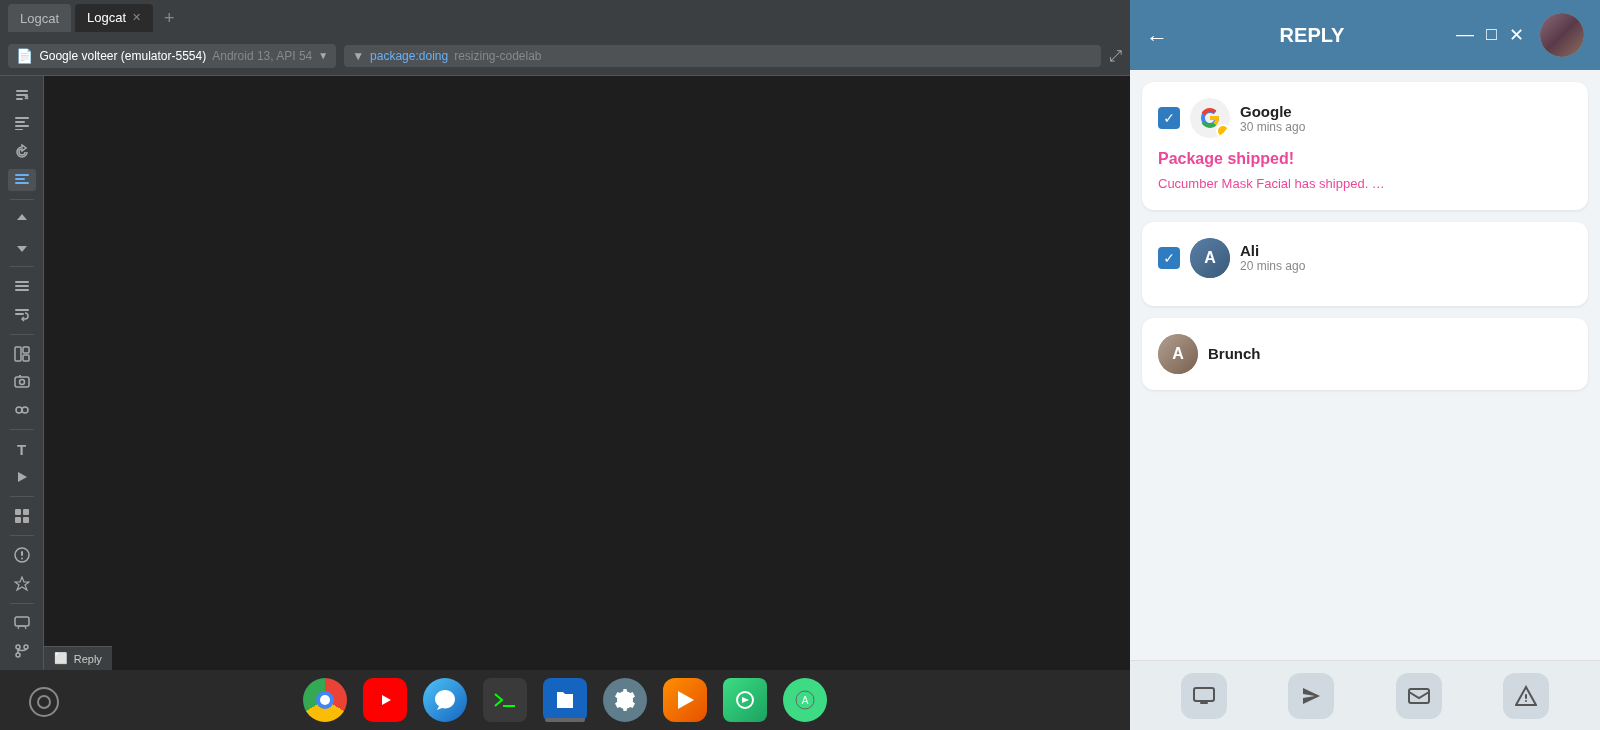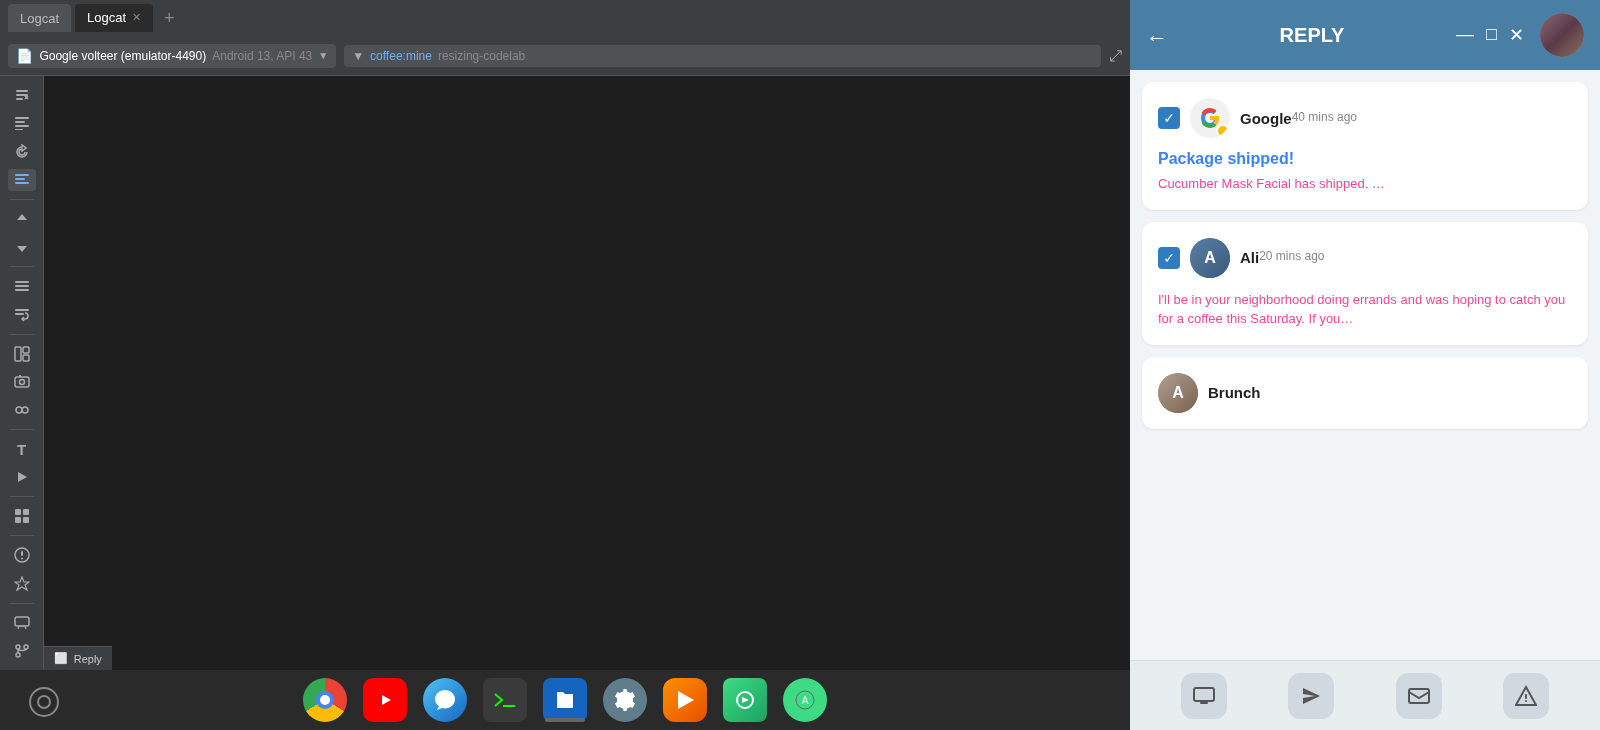--- a/index.html
+++ b/index.html
@@ -51,24 +51,24 @@
     .panel-ctrl-btn { color: #fff; font-size: 18px; cursor: pointer; }
     .panel-avatar { width: 44px; height: 44px; border-radius: 50%; overflow: hidden; background: #888; }
 
     
     .notif-list { flex: 1; overflow-y: auto; padding: 12px; display: flex; flex-direction: column; gap: 12px; }
     .notif-card { background: #fff; border-radius: 12px; padding: 16px; box-shadow: 0 1px 3px rgba(0,0,0,0.08); }
     .notif-card-header { display: flex; align-items: center; gap: 10px; margin-bottom: 12px; }
     .notif-checkbox { width: 22px; height: 22px; background: #2f7dc0; border-radius: 4px; display: flex; align-items: center; justify-content: center; }
     .notif-checkbox-check { color: #fff; font-size: 14px; }
     .notif-sender-avatar { width: 40px; height: 40px; border-radius: 50%; overflow: hidden; }
-    .notif-sender-info { display: flex; flex-direction: row; }
+    .notif-sender-info { display: flex; flex-direction: column; }
     .notif-sender-name { font-size: 15px; font-weight: 600; color: #222; }
     .notif-time { font-size: 12px; color: #888; }
-    .notif-title { font-size: 16px; font-weight: 600; color: #3b82f6; margin-bottom: 6px; }
+    .notif-title { font-size: 16px; font-weight: 600; color: #ec4899; margin-bottom: 6px; }
     .notif-body { font-size: 13px; color: #ec4899; line-height: 1.5; }
 
     
     .ali-avatar { width: 40px; height: 40px; border-radius: 50%; background: linear-gradient(135deg, #5b7fa6 0%, #3a5a7a 100%); display: flex; align-items: center; justify-content: center; font-size: 16px; color: #fff; overflow: hidden; }
 
     
     .allison-avatar { width: 40px; height: 40px; border-radius: 50%; background: linear-gradient(135deg, #b0a090 0%, #807060 100%); display: flex; align-items: center; justify-content: center; font-size: 16px; color: #fff; overflow: hidden; }
 
     
     .panel-actions { height: 70px; background: #e8edf0; display: flex; align-items: center; justify-content: space-around; padding: 0 20px; border-top: 1px solid #ddd; }
@@ -91,27 +91,27 @@
     <div class="tab active">
       <span>Logcat</span>
       <span class="tab-close">✕</span>
     </div>
     <div class="tab-add">+</div>
   </div>
 
   <div class="toolbar">
     <div class="device-selector">
       <span class="device-icon">📄</span>
-      <span class="device-name">Google volteer (emulator-4490)</span>
-      <span class="device-api">Android 13, API 43</span>
+      <span class="device-name">Google volteer (emulator-5554)</span>
+      <span class="device-api">Android 13, API 54</span>
       <span class="dropdown-arrow">▼</span>
     </div>
     <div class="filter-area">
       <span class="filter-icon">▼</span>
-      <span class="filter-tag">coffee:mine</span>
+      <span class="filter-tag">package:doing</span>
       <span class="filter-text">resizing-codelab</span>
     </div>
     <div class="toolbar-expand">⤢</div>
   </div>
 
   <div class="side-toolbar">
     <div class="side-btn">
       <svg width="16" height="16" viewBox="0 0 16 16" fill="#aaa">
           <rect x="2" y="3" width="12" height="2" rx="1"></rect>
           <rect x="2" y="7" width="12" height="2" rx="1"></rect>
@@ -342,41 +342,40 @@
               <path d="M11.5 15L15 17.5C15.8 15.5 17.7 14 20 14C21.4 14 22.6 14.5 23.5 15.3L26.3 12.5C24.7 11 22.5 10 20 10C16.2 10 12.9 12 11.5 15Z" fill="#EA4335"></path>
               <path d="M20 30C22.5 30 24.7 29.1 26.3 27.6L23.2 25.1C22.4 25.7 21.3 26 20 26C17.8 26 15.9 24.6 15.1 22.6L11.6 25.1C13.1 28 16.3 30 20 30Z" fill="#34A853"></path>
               <path d="M29 20C29 19.3 28.9 18.7 28.8 18H20V22H25C24.7 23.1 24 24 23.2 24.7L26.3 27.2C28 25.7 29 23.1 29 20Z" fill="#FBBC05"></path>
             </svg>
             
             <div style="position:absolute;bottom:0;right:0;width:14px;height:14px;background:#fbbc05;border-radius:50%;border:2px solid #fff;"></div>
           </div>
         </div>
         <div class="notif-sender-info">
           <span class="notif-sender-name">Google</span>
-          <span class="notif-time">40 mins ago</span>
+          <span class="notif-time">30 mins ago</span>
         </div>
       </div>
       <div class="notif-title">Package shipped!</div>
       <div class="notif-body">Cucumber Mask Facial has shipped. …</div>
     </div>
 
     <div class="notif-card">
       <div class="notif-card-header">
         <div class="notif-checkbox">
           <span class="notif-checkbox-check">✓</span>
         </div>
         <div class="notif-sender-avatar ali-avatar">
           <div style="width:40px;height:40px;border-radius:50%;background:linear-gradient(135deg, #5a7fa6 0%, #3a5a7a 100%);display:flex;align-items:center;justify-content:center;color:#fff;font-size:16px;font-weight:600;">A</div>
         </div>
         <div class="notif-sender-info">
           <span class="notif-sender-name">Ali</span>
           <span class="notif-time">20 mins ago</span>
         </div>
       </div>
-      <div class="notif-body">I'll be in your neighborhood doing errands and was hoping to catch you for a coffee this Saturday. If you…</div>
     </div>
 
     <div class="notif-card-partial">
       <div class="notif-sender-avatar allison-avatar">
         <div style="width:40px;height:40px;border-radius:50%;background:linear-gradient(135deg, #b0a090 0%, #7a6050 100%);display:flex;align-items:center;justify-content:center;color:#fff;font-size:16px;font-weight:600;">A</div>
       </div>
       <span class="notif-sender-name">Brunch</span>
     </div>
 
   </div>

